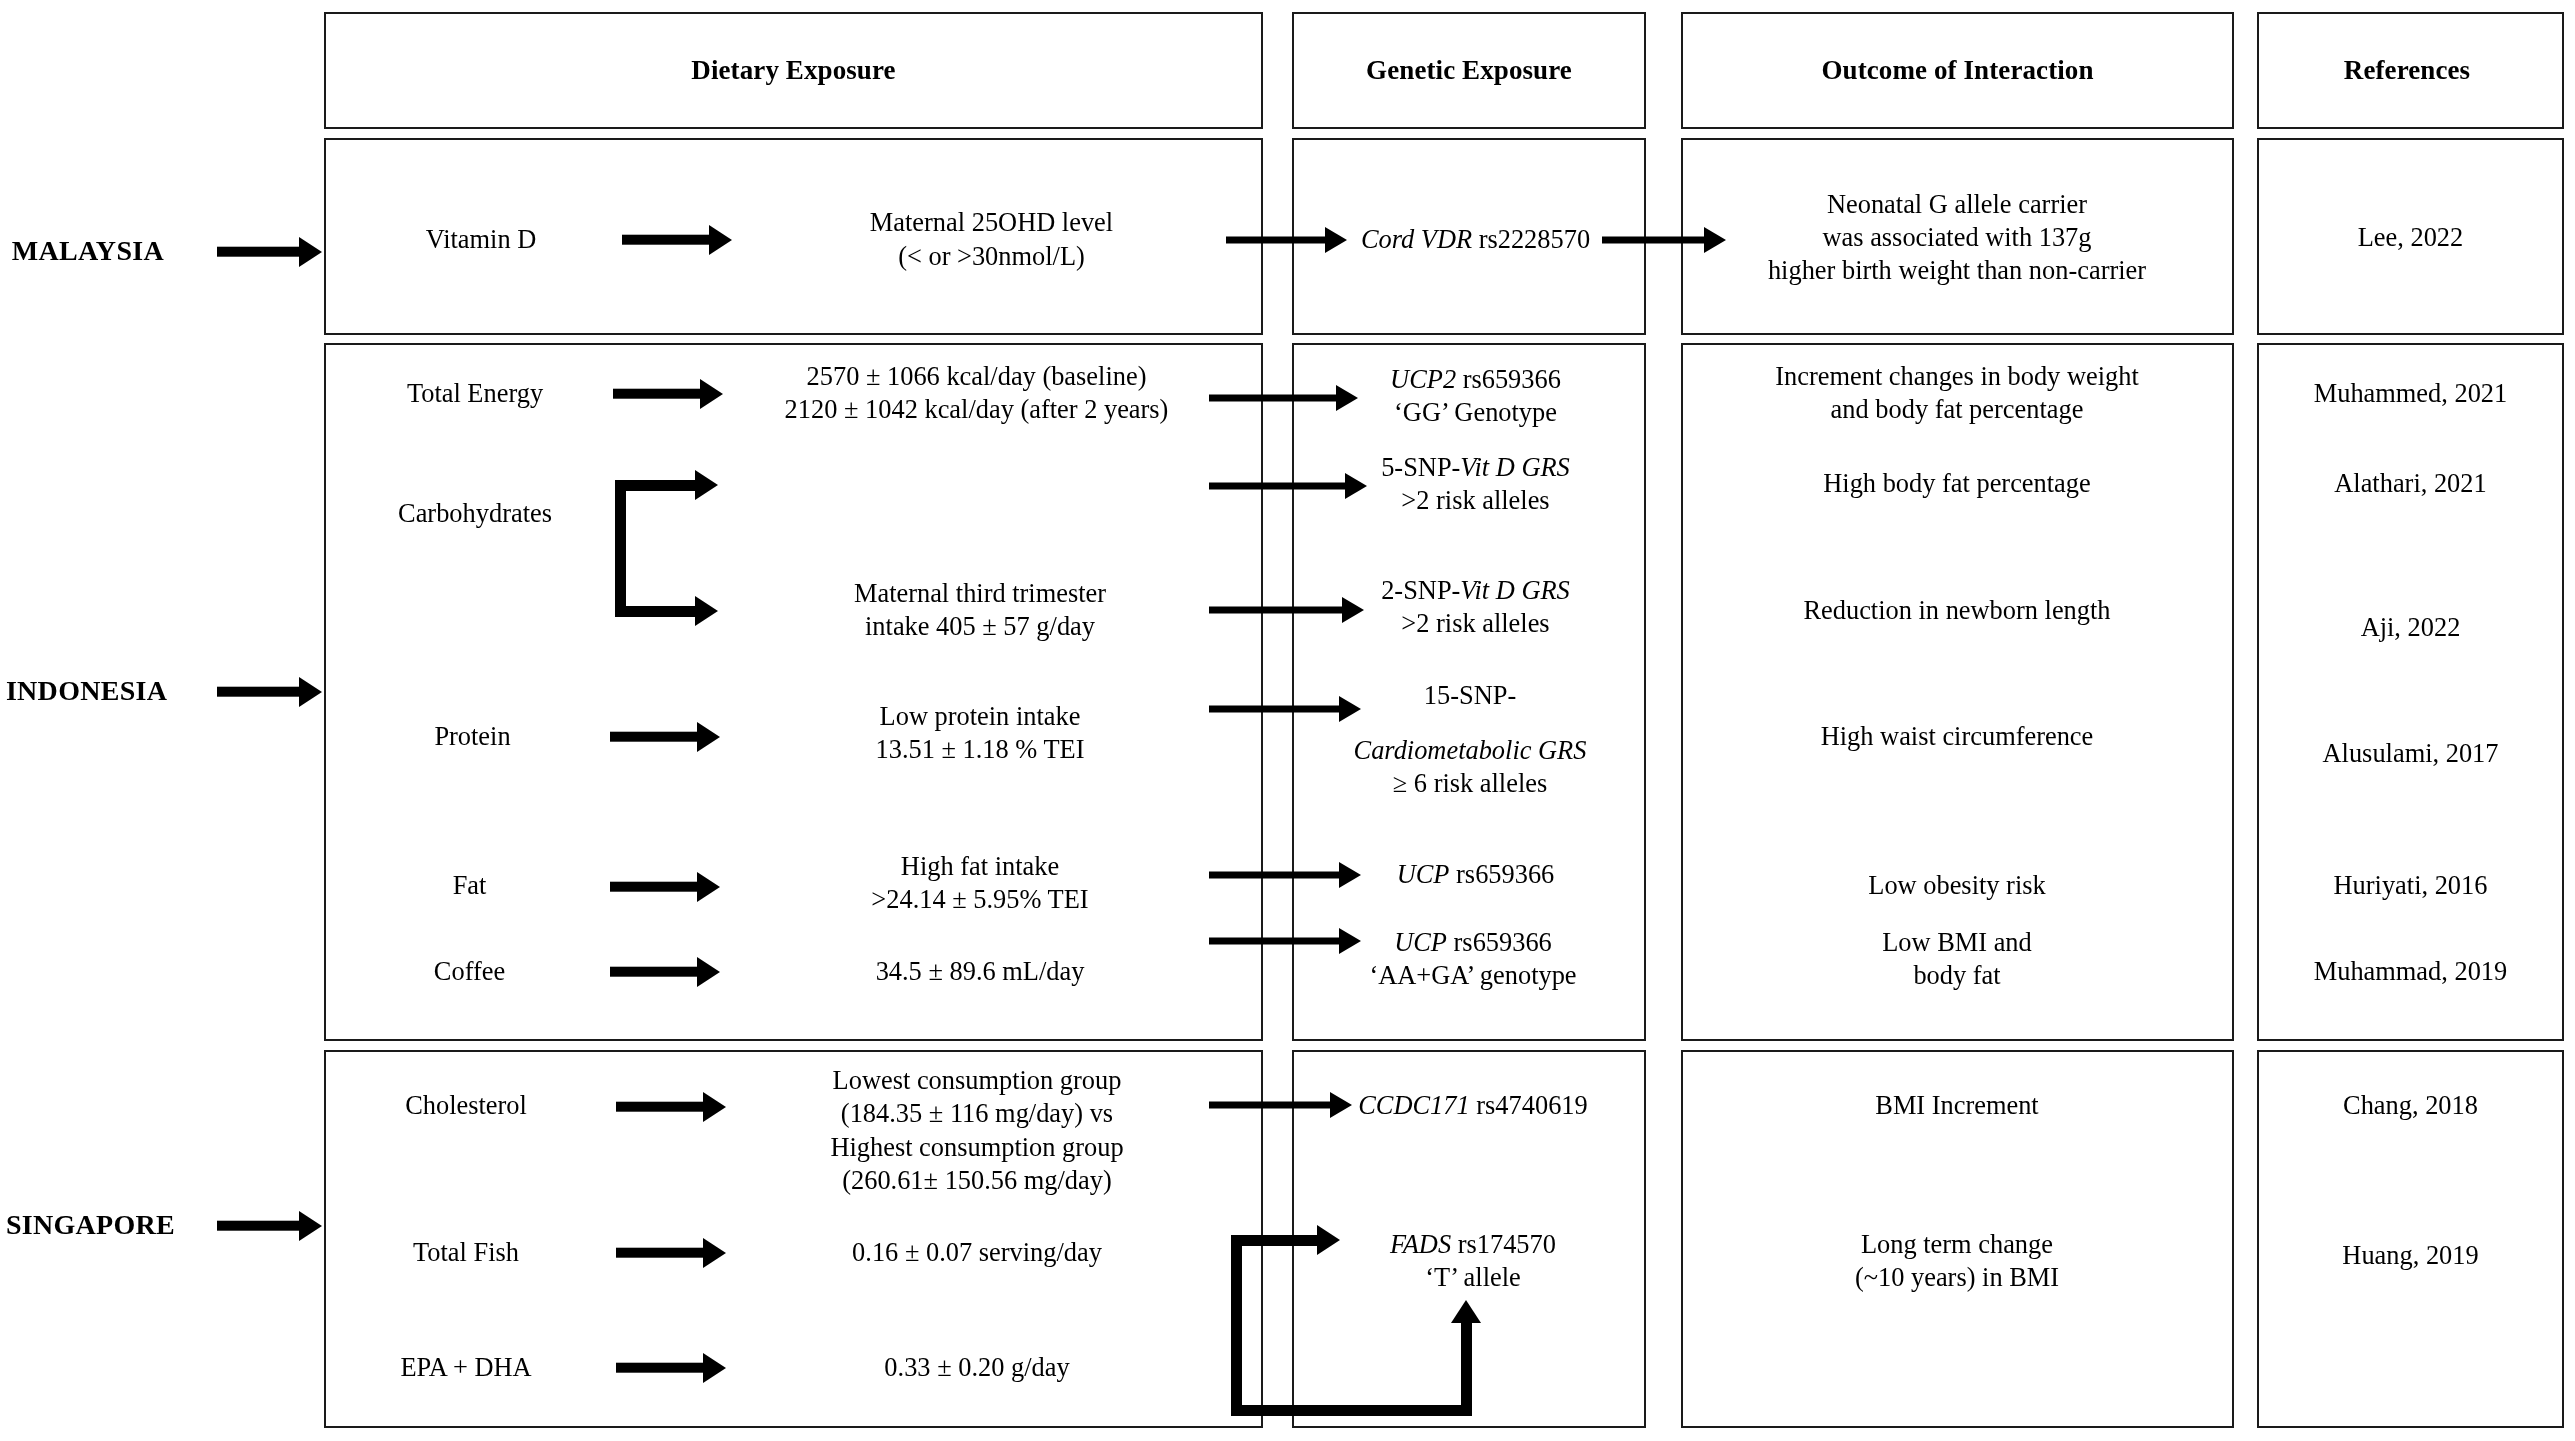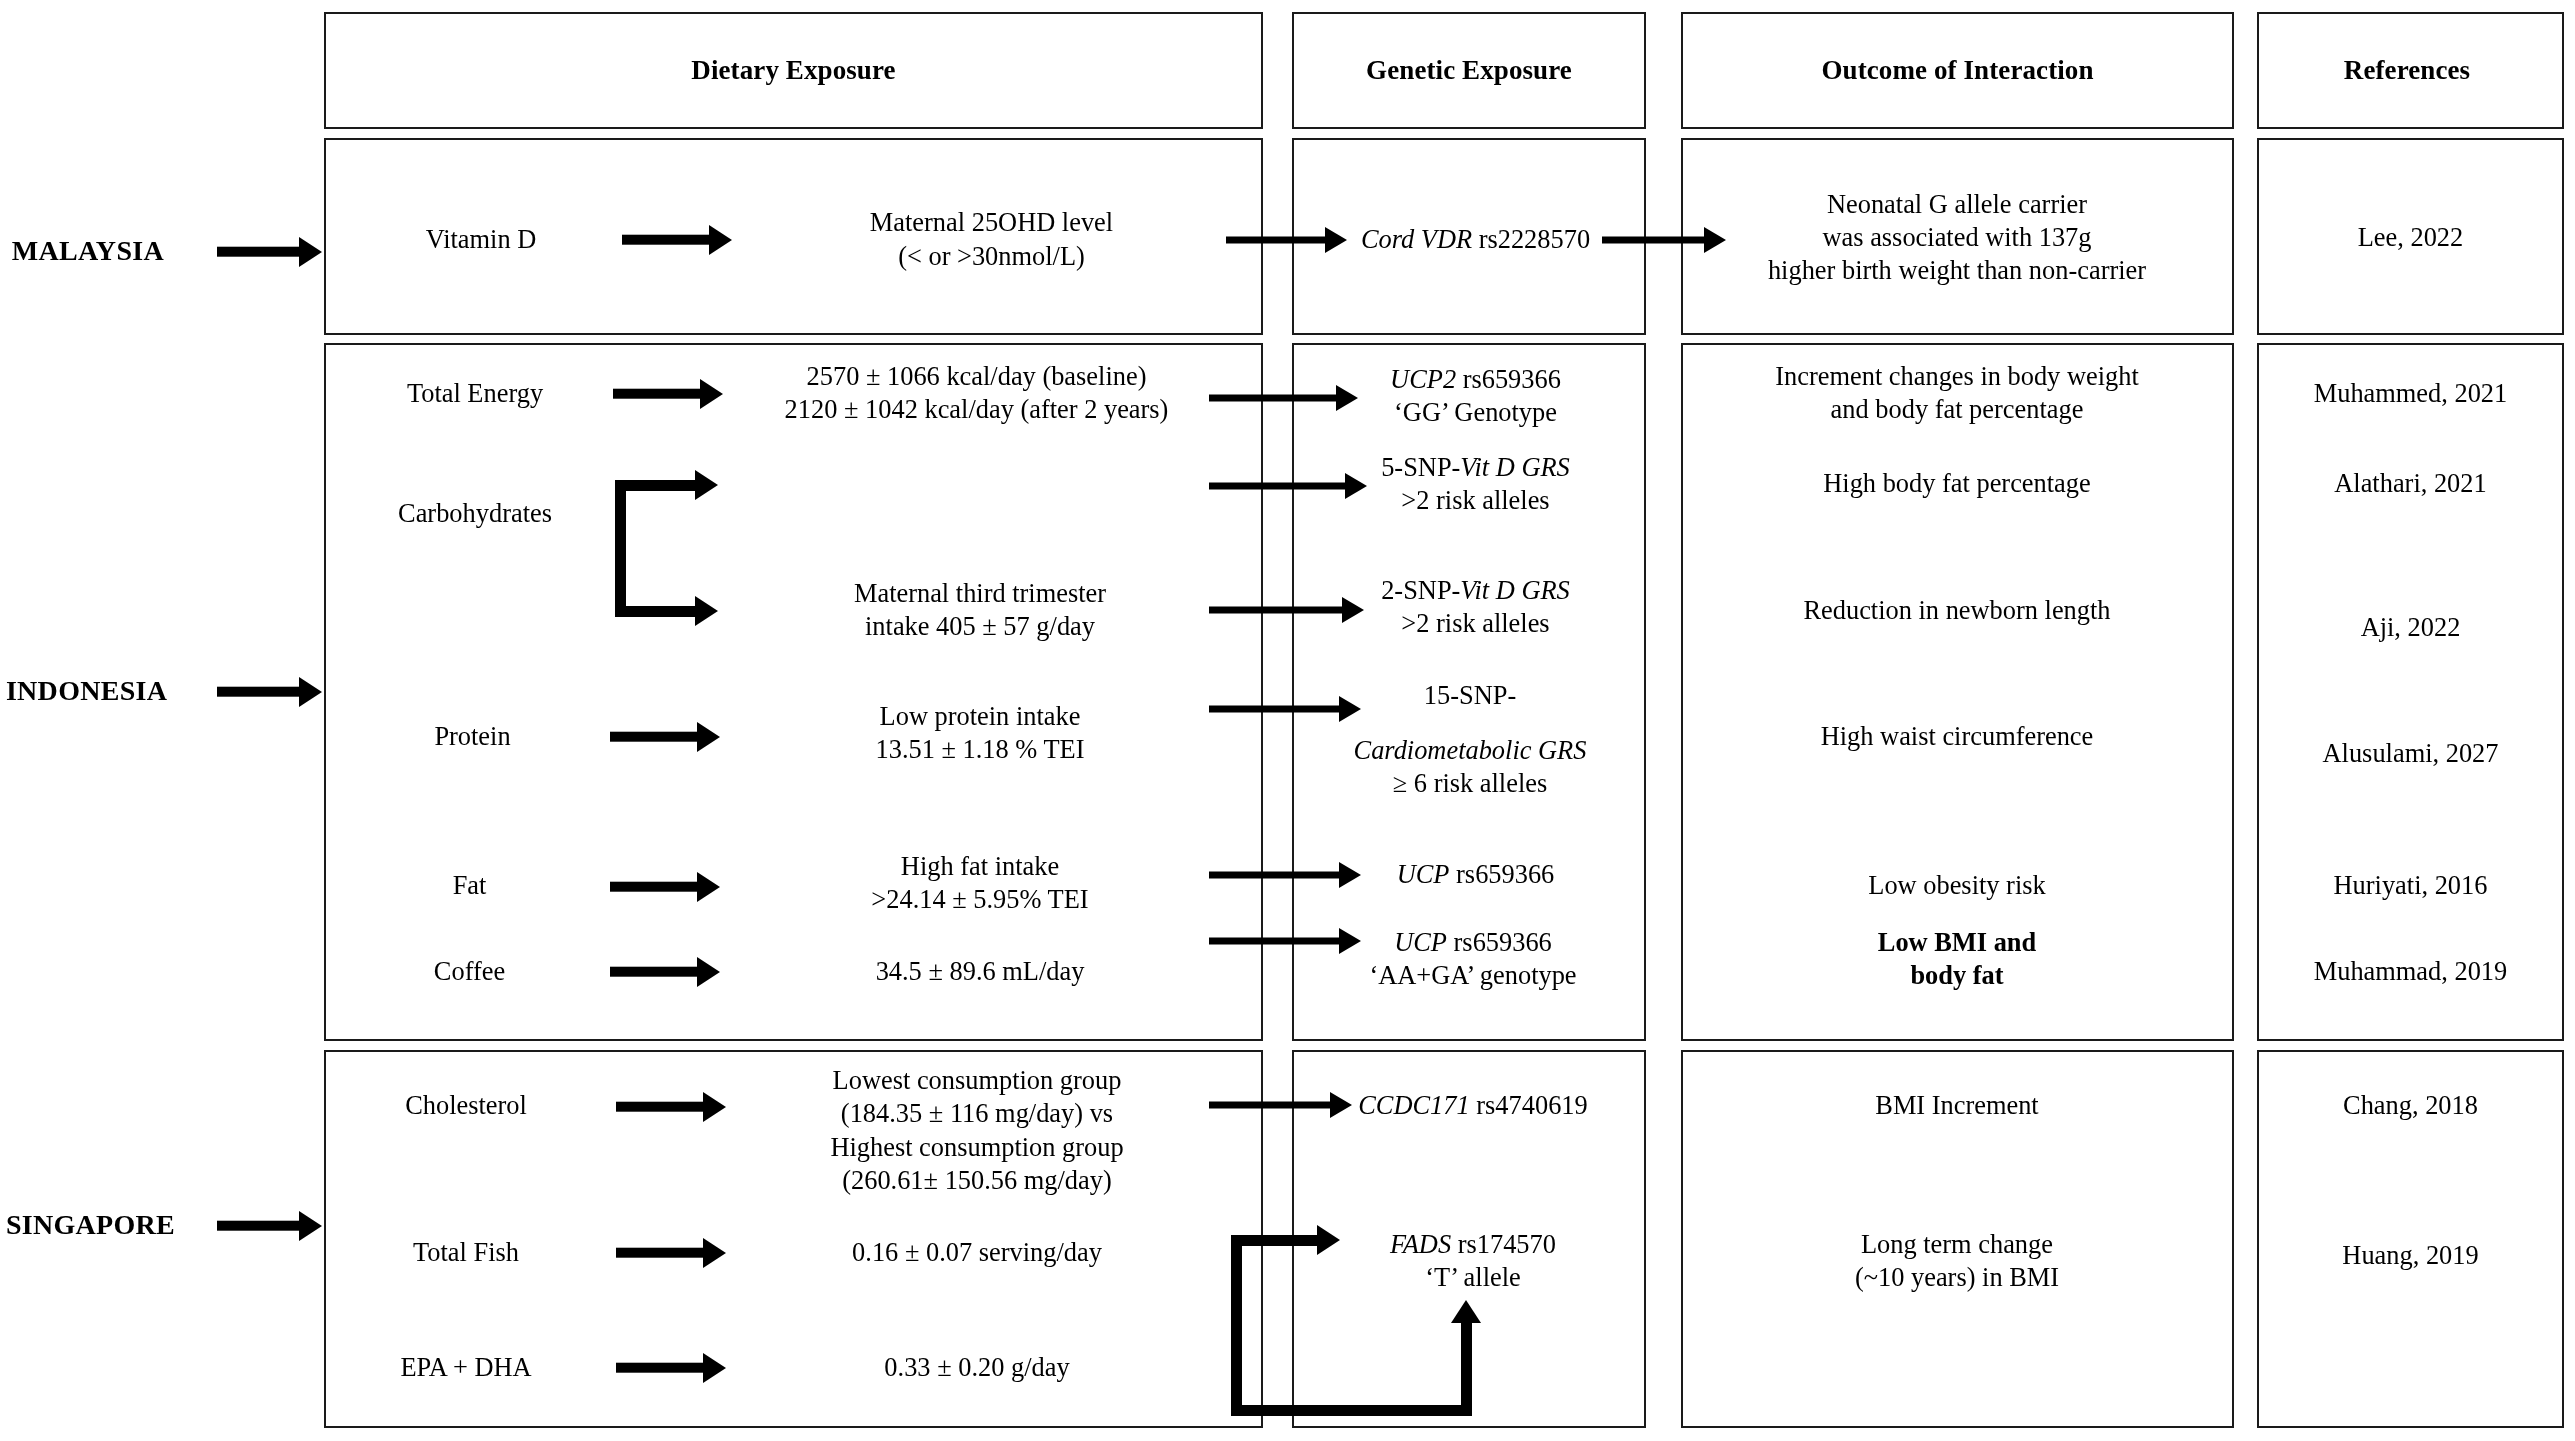--- a/index.html
+++ b/index.html
@@ -250,27 +250,27 @@
     <div><span class="it">UCP</span><span> rs659366</span></div>
     <div>‘AA+GA’ genotype</div>
   </div>
 
   <div class="cell" style="left:1690px;top:352px;width:534px;height:82px;">Increment changes in body weight
 and body fat percentage</div>
   <div class="cell" style="left:1690px;top:466px;width:534px;height:36px;">High body fat percentage</div>
   <div class="cell" style="left:1690px;top:593px;width:534px;height:36px;">Reduction in newborn length</div>
   <div class="cell" style="left:1690px;top:719px;width:534px;height:36px;">High waist circumference</div>
   <div class="cell" style="left:1690px;top:868px;width:534px;height:36px;">Low obesity risk</div>
-  <div class="cell" style="left:1690px;top:921px;width:534px;height:76px;font-weight:bold;">Low BMI and
+  <div class="cell" style="left:1690px;top:921px;width:534px;height:76px;">Low BMI and
 body fat</div>
 
   <div class="cell" style="left:2265px;top:376px;width:291px;height:36px;">Muhammed, 2021</div>
   <div class="cell" style="left:2265px;top:466px;width:291px;height:36px;">Alathari, 2021</div>
   <div class="cell" style="left:2265px;top:610px;width:291px;height:36px;">Aji, 2022</div>
-  <div class="cell" style="left:2265px;top:736px;width:291px;height:36px;">Alusulami, 2027</div>
+  <div class="cell" style="left:2265px;top:736px;width:291px;height:36px;">Alusulami, 2017</div>
   <div class="cell" style="left:2265px;top:868px;width:291px;height:36px;">Huriyati, 2016</div>
   <div class="cell" style="left:2265px;top:954px;width:291px;height:36px;">Muhammad, 2019</div>
 
   <div class="cell" style="left:337px;top:1088px;width:258px;height:35px;">Cholesterol</div>
   <div class="arrow a-thick" style="left:616px;top:1090px;width:111px;height:33px;">
     <div class="shaft" style="width:88px;"></div>
     <div class="head" style="left:87px;"></div>
   </div>
   <div class="cell" style="left:704px;top:1050px;width:546px;height:161px;">Lowest consumption group
 (184.35 ± 116 mg/day) vs

